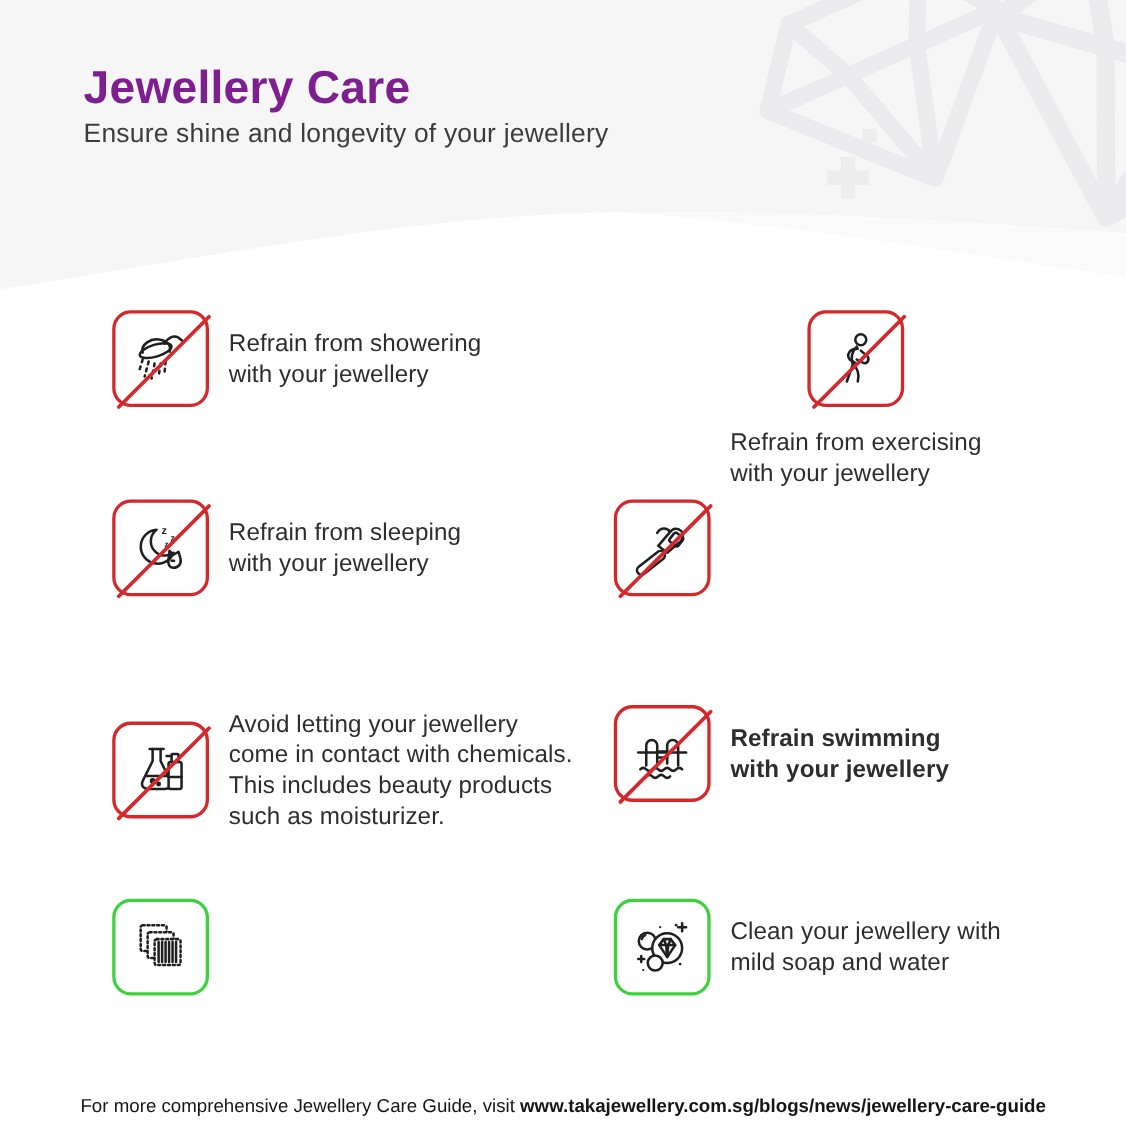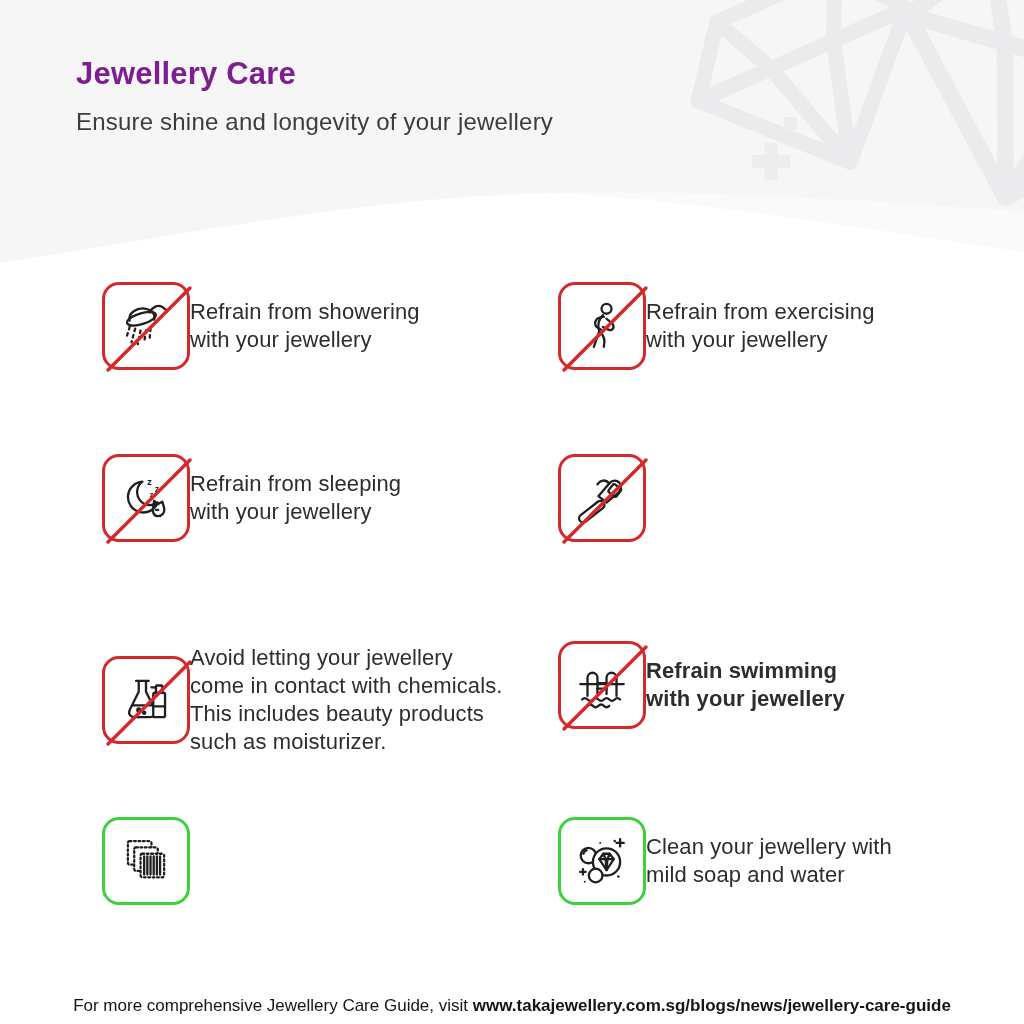--- a/index.html
+++ b/index.html
@@ -2,27 +2,27 @@
 <html><head>
 <meta charset="utf-8">
 <style>
   html,body{margin:0;padding:0;background:#fff;}
   .canvas{
     position:relative;width:1024px;height:1024px;overflow:hidden;background:#fff;
     font-family:"Liberation Sans", sans-serif;
   }
   .header-wave{position:absolute;left:0;top:0;}
   .title{
-    position:absolute;left:76px;top:56px;font-size:31px;font-weight:bold;
+    position:absolute;left:76px;top:56px;font-size:42px;font-weight:bold;
     color:#7d1f8e;letter-spacing:.2px;
   }
   .subtitle{
     position:absolute;left:76px;top:108px;font-size:24px;color:#3c3c3c;letter-spacing:.2px;text-align:center;
   }
-  .cell{position:absolute;display:flex;align-items:center;}
+  .cell{position:absolute;display:flex;align-items:center;gap:18px;}
   .iconbox{
     width:88px;height:88px;flex:0 0 88px;border-radius:17px;background:#fff;
     position:relative;display:flex;align-items:center;justify-content:center;box-sizing:border-box;
   }
   .iconbox.red{border:3.5px solid #d5282b;}
   .iconbox.green{border:3.5px solid #3ed13e;}
   .iconbox svg.glyph{width:58px;height:58px;display:block;}
   .glyph *{vector-effect:non-scaling-stroke;}
   .slash{position:absolute;left:-4px;top:-4px;width:96px;height:96px;pointer-events:none;}
   .slash line{stroke:#d5282b;stroke-width:3.4;stroke-linecap:round;}
@@ -91,21 +91,21 @@
         </g>
       </svg>
       <svg class="slash" viewBox="0 0 96 96">
           <line x1="7" y1="89" x2="89" y2="7"></line>
         </svg>
     </div>
     <div class="tip-text">Refrain from showering
 with your jewellery</div>
   </div>
 
-  <div class="cell" style="left:558px;top:282px;width:440px;">
+  <div class="cell" style="left:558px;top:282px;width:440px;flex-direction:column;">
     <div class="iconbox red">
       <svg class="glyph" viewBox="0 0 64 64">
         <circle cx="37" cy="13" r="5.5"></circle>
         <path d="M33,20 C28,25 27,32 29,38 L23,55"></path>
         <path d="M29,38 C34,42 36,47 34,55"></path>
         <path d="M34,22 C26,22 22,28 26,33 L31,36"></path>
         <path d="M37,24 L44,30 C46,34 43,38 39,36 L33,33"></path>
       </svg>
       <svg class="slash" viewBox="0 0 96 96">
           <line x1="7" y1="89" x2="89" y2="7"></line>

